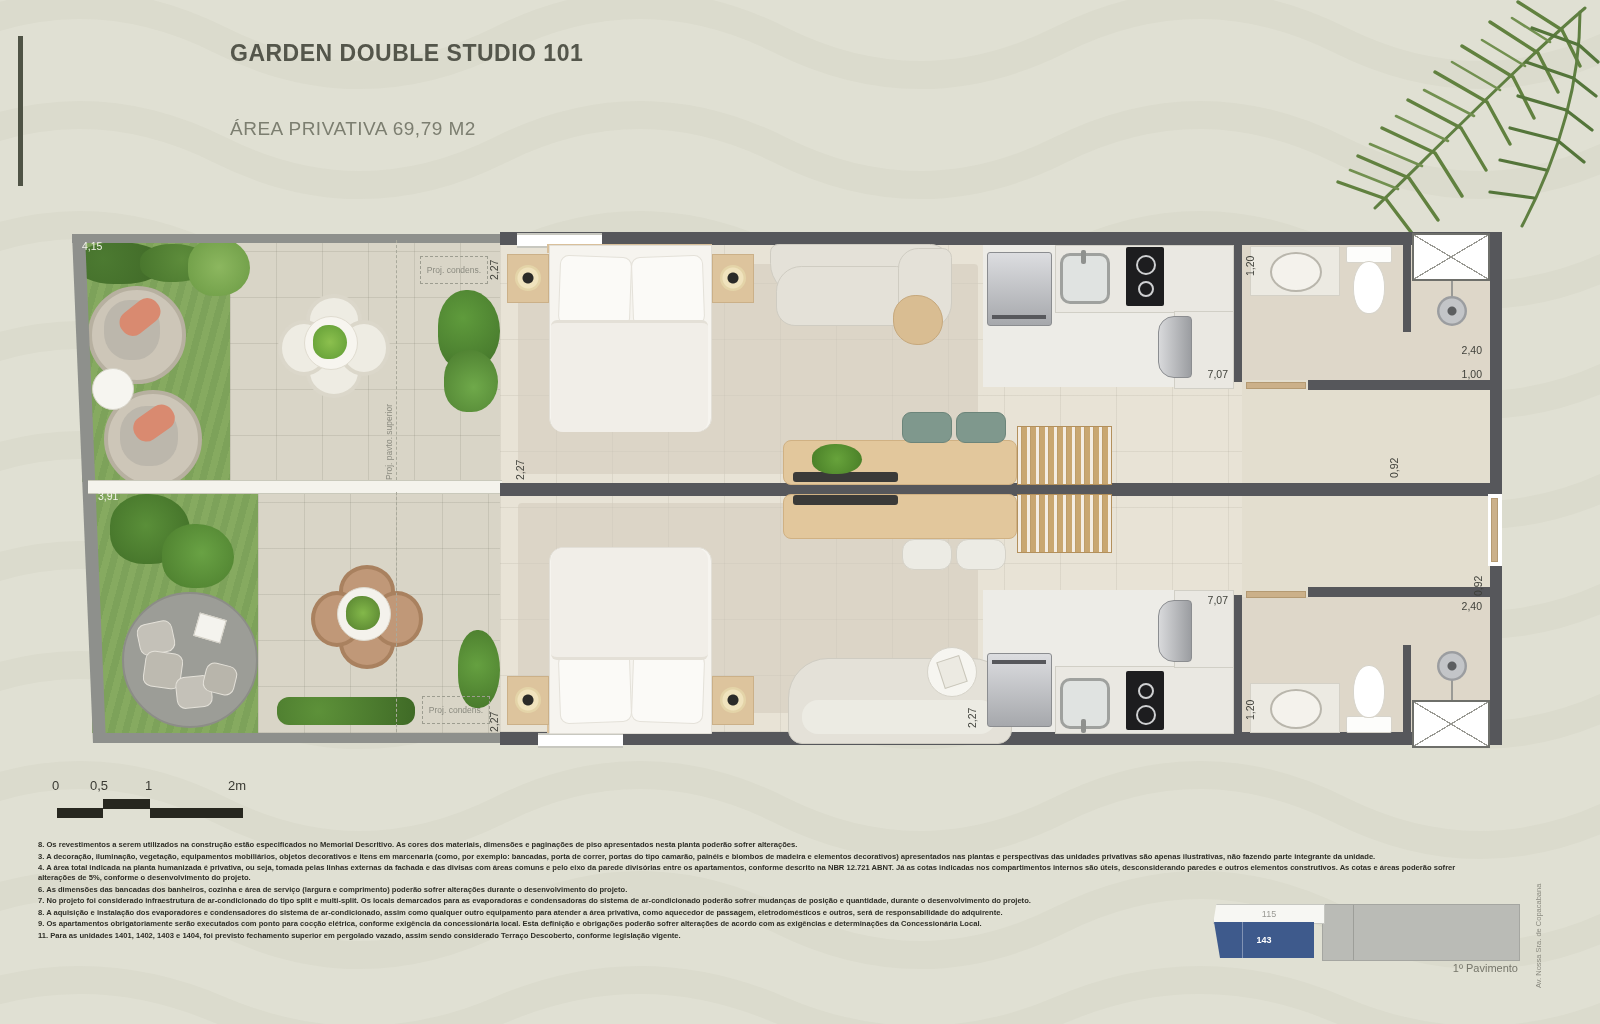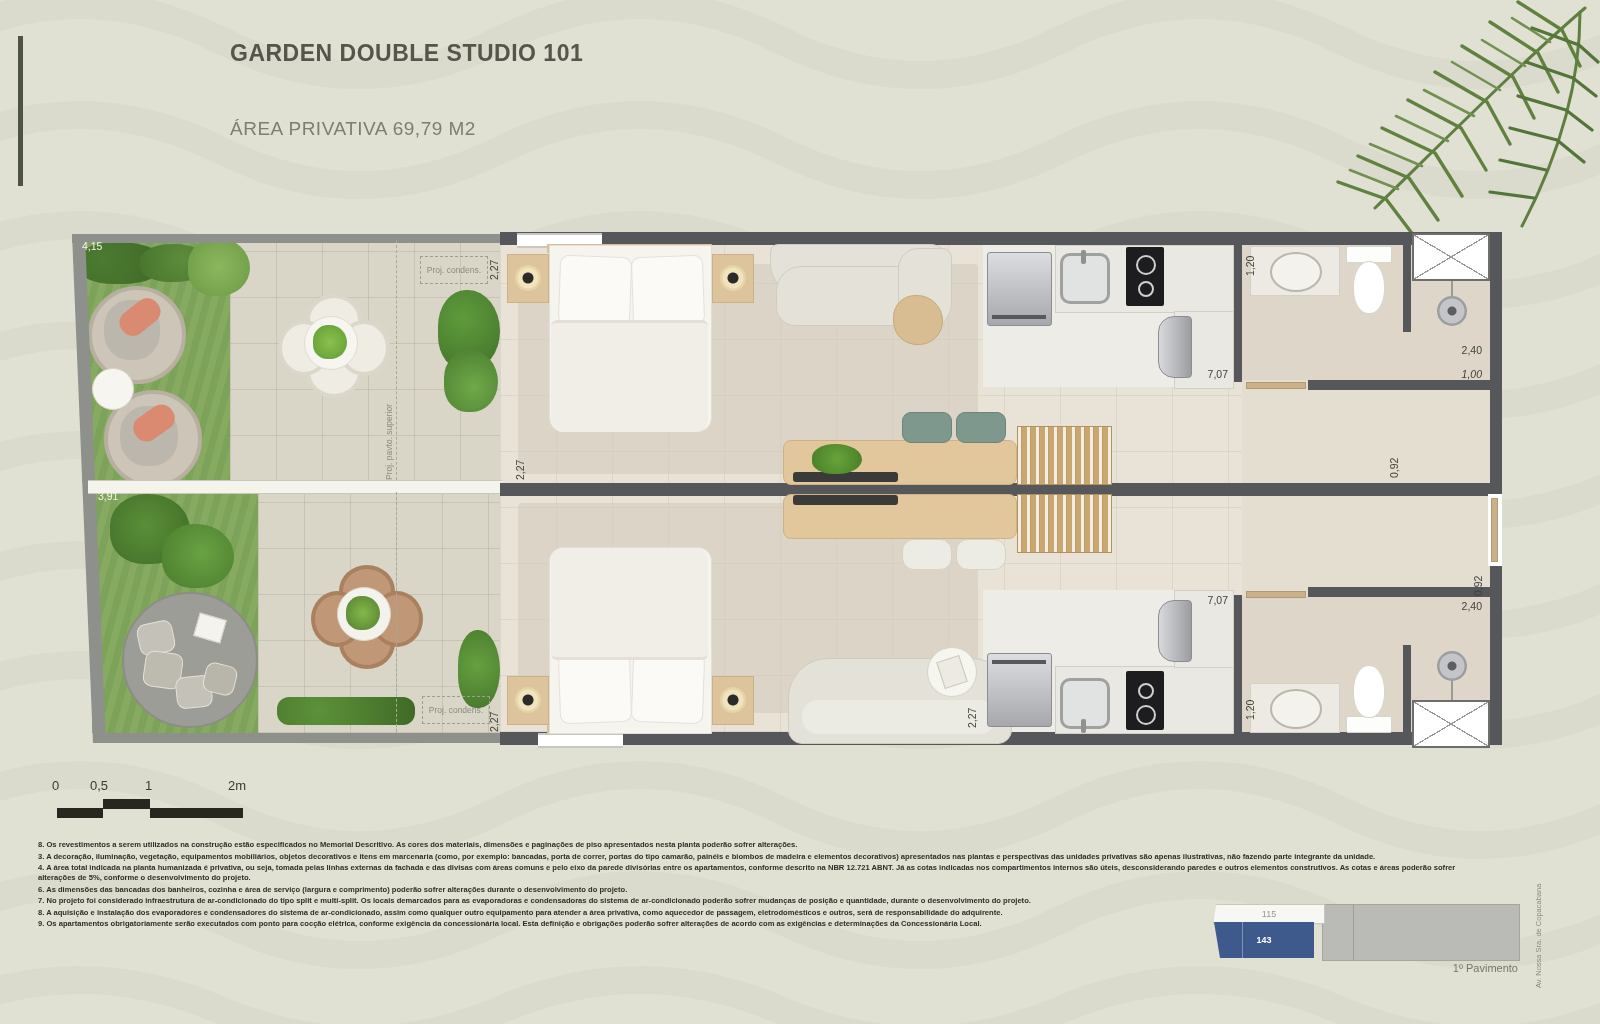--- a/index.html
+++ b/index.html
@@ -309,21 +309,21 @@
     <div class="dim vtext" style="left:418px;top:14px;height:34px;">2,27</div>
     <div class="dim vtext" style="left:444px;top:214px;height:34px;">2,27</div>
     <div class="dim vtext" style="left:418px;top:466px;height:34px;">2,27</div>
     <div class="dim vtext" style="left:896px;top:462px;height:34px;">2,27</div>
     <div class="dim vtext" style="left:1174px;top:14px;height:30px;">1,20</div>
     <div class="dim vtext" style="left:1174px;top:458px;height:30px;">1,20</div>
     <div class="dim dimr" style="left:1098px;top:136px;width:60px;">7,07</div>
     <div class="dim dimr" style="left:1098px;top:362px;width:60px;">7,07</div>
     <div class="dim dimr" style="left:1352px;top:112px;width:60px;">2,40</div>
     <div class="dim dimr" style="left:1352px;top:368px;width:60px;">2,40</div>
-    <div class="dim dimr" style="left:1352px;top:136px;width:60px;font-style:italic;">1,00</div>
+    <div class="dim dimr" style="left:1352px;top:136px;width:60px;">1,00</div>
     <div class="dim vtext" style="left:1318px;top:212px;height:34px;">0,92</div>
     <div class="dim vtext" style="left:1402px;top:330px;height:34px;">0,92</div>
   </div>
 
   <div>
     <div class="sb-lbl" style="left:52px;top:778px;">0</div>
     <div class="sb-lbl" style="left:90px;top:778px;">0,5</div>
     <div class="sb-lbl" style="left:145px;top:778px;">1</div>
     <div class="sb-lbl" style="left:228px;top:778px;">2m</div>
     <div class="sb-bar" style="left:57px;top:808px;width:46px;"></div>
@@ -332,20 +332,21 @@
   </div>
 
   <div class="notes">
     <p>8. Os revestimentos a serem utilizados na construção estão especificados no Memorial Descritivo. As cores dos materiais, dimensões e paginações de piso apresentados nesta planta poderão sofrer alterações.</p>
     <p>3. A decoração, iluminação, vegetação, equipamentos mobiliários, objetos decorativos e itens em marcenaria (como, por exemplo: bancadas, porta de correr, portas do tipo camarão, painéis e biombos de madeira e elementos decorativos) apresentados nas plantas e perspectivas das unidades privativas são apenas ilustrativas, não fazendo parte integrante da unidade.</p>
     <p>4. A área total indicada na planta humanizada é privativa, ou seja, tomada pelas linhas externas da fachada e das divisas com áreas comuns e pelo eixo da parede divisórias entre os apartamentos, conforme descrito na NBR 12.721 ABNT. Já as cotas indicadas nos compartimentos internos são úteis, desconsiderando paredes e outros elementos construtivos. As cotas e áreas poderão sofrer alterações de 5%, conforme o desenvolvimento do projeto.</p>
     <p>6. As dimensões das bancadas dos banheiros, cozinha e área de serviço (largura e comprimento) poderão sofrer alterações durante o desenvolvimento do projeto.</p>
     <p>7. No projeto foi considerado infraestrutura de ar-condicionado do tipo split e multi-split. Os locais demarcados para as evaporadoras e condensadoras do sistema de ar-condicionado poderão sofrer mudanças de posição e quantidade, durante o desenvolvimento do projeto.</p>
     <p>8. A aquisição e instalação dos evaporadores e condensadores do sistema de ar-condicionado, assim como qualquer outro equipamento para atender a área privativa, como aquecedor de passagem, eletrodomésticos e outros, será de responsabilidade do adquirente.</p>
     <p>9. Os apartamentos obrigatoriamente serão executados com ponto para cocção elétrica, conforme exigência da concessionária local. Esta definição e obrigações poderão sofrer alterações de acordo com as exigências e determinações da Concessionária Local.</p>
+    <p>11. Para as unidades 1401, 1402, 1403 e 1404, foi previsto fechamento superior em pergolado vazado, assim sendo considerado Terraço Descoberto, conforme legislação vigente.</p>
   </div>
 
   <div>
     <div class="kp-gray" style="left:1322px;top:904px;width:196px;height:55px;">
       <div class="abs" style="left:30px;top:0;width:1px;height:55px;background:#9d9e99;"></div>
     </div>
     <div class="kp-white" style="left:1213px;top:904px;width:110px;height:18px;clip-path:polygon(3% 0,100% 0,100% 100%,0 100%);">
       <div class="kp-lbl" style="color:#9a9a94;">115</div>
     </div>
     <div class="kp-blue" style="left:1214px;top:922px;width:100px;height:36px;clip-path:polygon(0 0,100% 0,100% 100%,6% 100%);">

